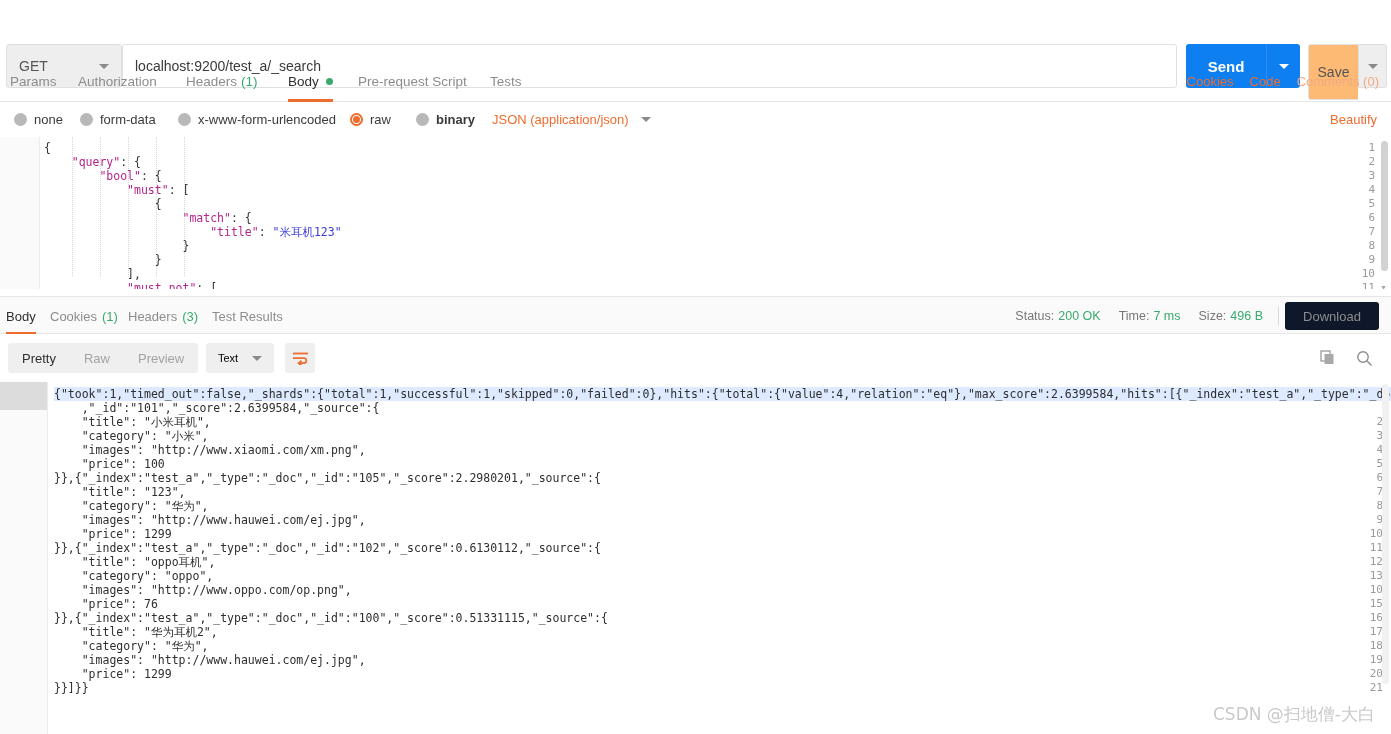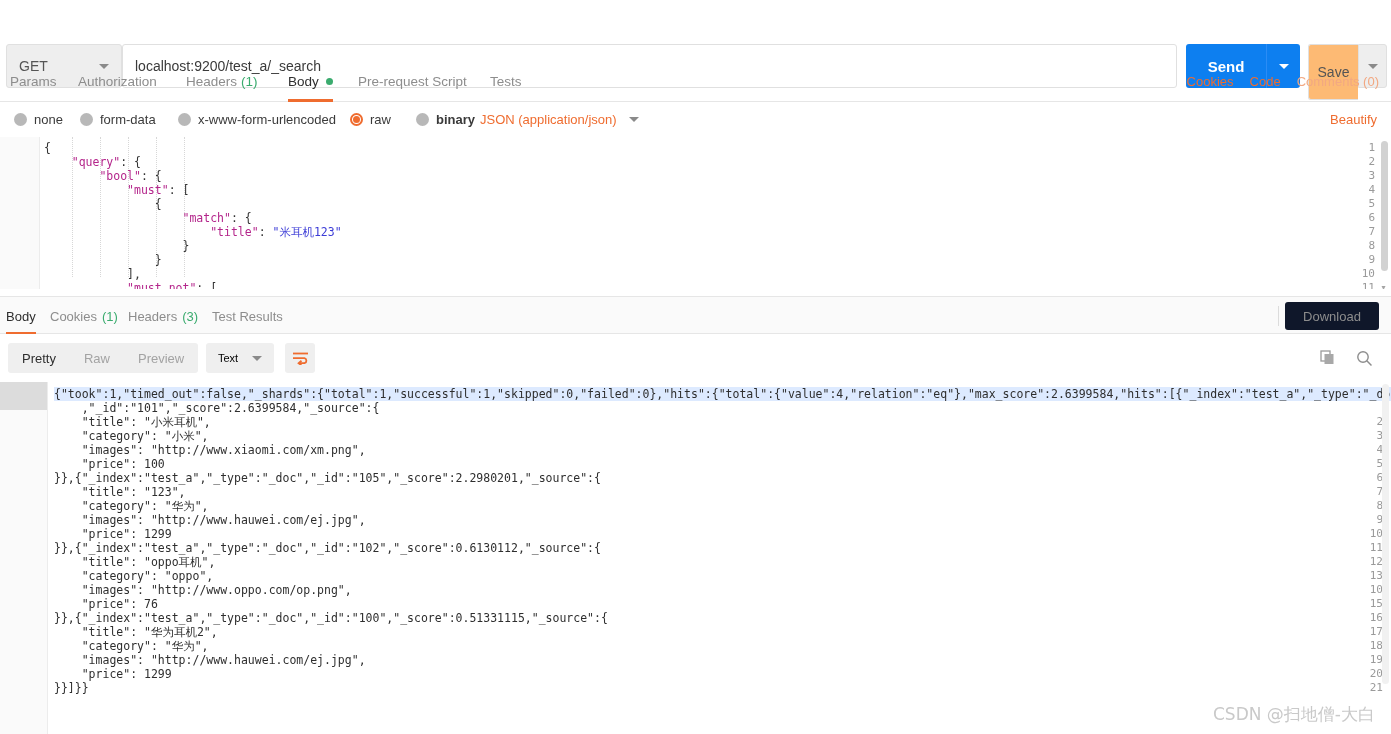--- a/index.html
+++ b/index.html
@@ -221,21 +221,21 @@
       <span>x-www-form-urlencoded</span>
     </div>
     <div class="radio-item" style="left:350px;">
       <span class="radio sel"></span>
       <span>raw</span>
     </div>
     <div class="radio-item" style="left:416px;font-weight:bold;">
       <span class="radio"></span>
       <span>binary</span>
     </div>
-    <div class="json-sel" style="left:480px;">
+    <div class="json-sel" style="left:492px;">
       <span>JSON (application/json)</span>
       <span class="caret-dn"></span>
     </div>
     <div class="beautify">Beautify</div>
   </div>
 
   <div class="req-editor">
     <div class="gutter-req"></div>
     <div class="indent-guides">
       <div class="iguide" style="left:28px;"></div>
@@ -288,20 +288,25 @@
       <span class="count" style="margin-left:5px;color:#3aab6e;">(1)</span>
     </div>
     <div class="rtab" style="left:128px;">
       <span>Headers</span>
       <span class="count" style="margin-left:5px;color:#3aab6e;">(3)</span>
     </div>
     <div class="rtab" style="left:212px;">
       <span>Test Results</span>
     </div>
 
+    <div class="status-group">
+      <span><span>Status:</span><span class="val">200 OK</span></span>
+      <span><span>Time:</span><span class="val">7 ms</span></span>
+      <span><span>Size:</span><span class="val">496 B</span></span>
+    </div>
     <div class="vdiv"></div>
     <div class="download-btn">Download</div>
   </div>
 
   <div class="resp-toolbar">
     <div class="seg-group">
       <div class="seg active">Pretty</div>
       <div class="seg">Raw</div>
       <div class="seg">Preview</div>
     </div>

